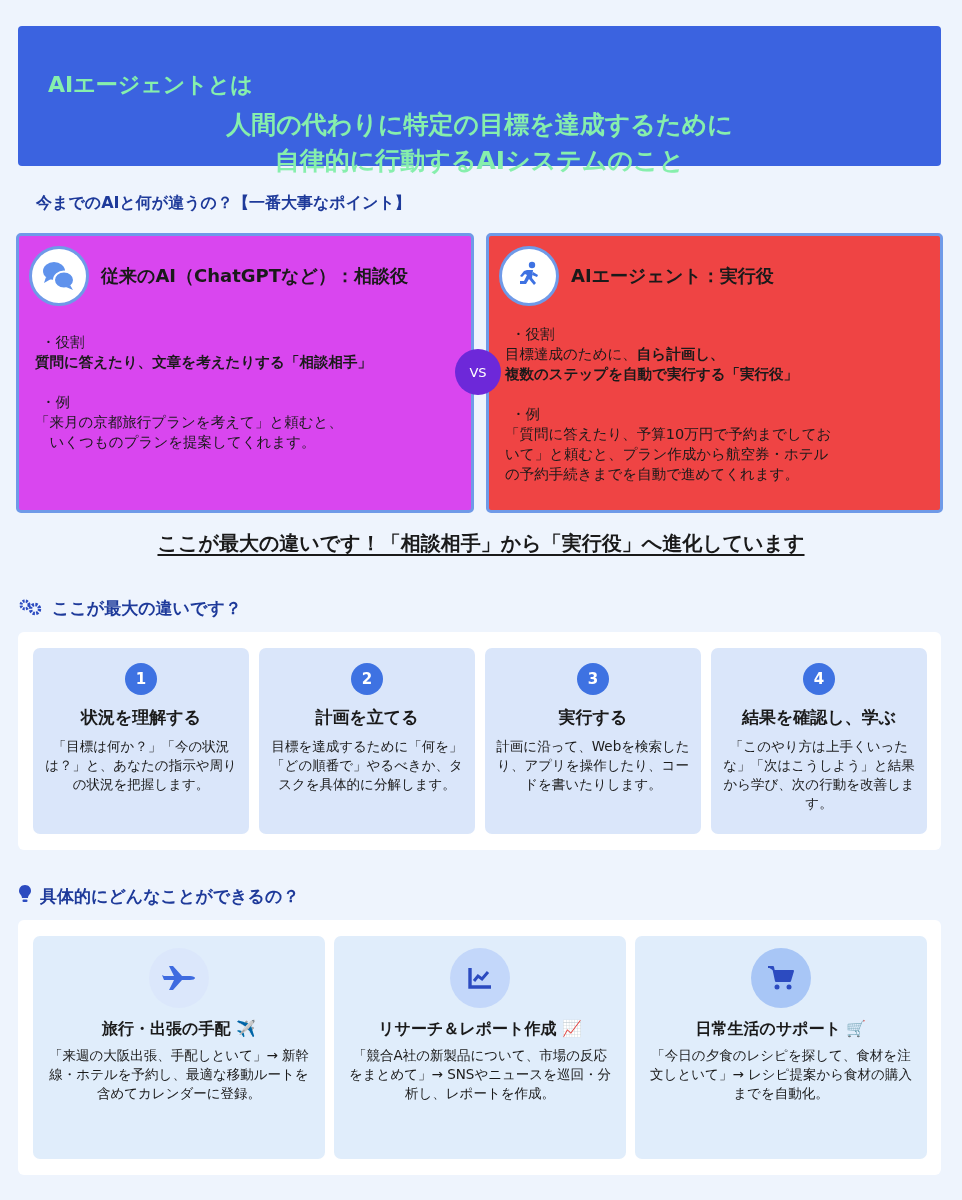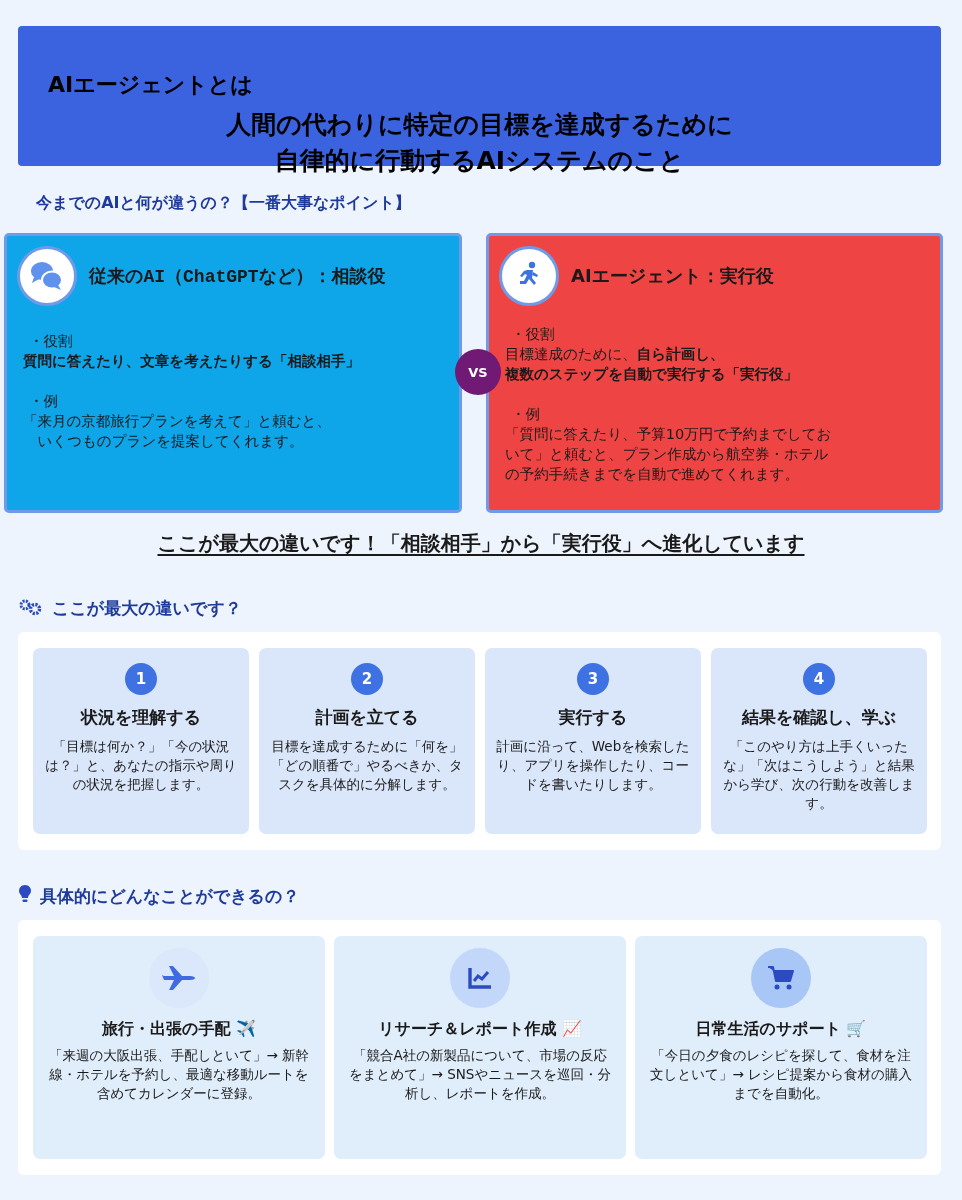--- a/index.html
+++ b/index.html
@@ -1,37 +1,37 @@
 <!DOCTYPE html>
 <html><head>
 <meta charset="utf-8">
 <style>
   * { box-sizing: border-box; margin: 0; padding: 0; }
   html, body { width: 962px; height: 1200px; background: #eef4fd; overflow: hidden; }
   body { font-family: "DejaVu Sans", "Liberation Sans", sans-serif; color: #1a1a1a; position: relative; }
 
-  .hero { position: absolute; left: 18px; top: 26px; width: 923px; height: 140px; background: #3b63e0; border-radius: 4px; color: #000000; }
+  .hero { position: absolute; left: 18px; top: 26px; width: 923px; height: 140px; background: #3b63e0; border-radius: 4px; color: #86efac; }
   .hero .kicker { position: absolute; left: 30px; top: 44px; font-size: 22px; font-weight: bold; }
   .hero .line { position: absolute; left: 0; width: 100%; text-align: center; font-size: 25px; font-weight: bold; text-underline-offset: 5px; }
   .hero .l1 { top: 82px; }
   .hero .l2 { top: 118px; }
 
   .section-q { position: absolute; left: 36px; top: 193px; font-size: 16px; font-weight: bold; color: #1e3a9a; }
 
   .cmp-card { position: absolute; top: 233px; height: 280px; border: 3px solid #6f9ae8; border-radius: 5px; }
-  .cmp-left { left: 4px; width: 458px; background: #0ea5e9; font-family: Liberation Mono, monospace; }
+  .cmp-left { left: 16px; width: 458px; background: #d946ef; }
   .cmp-right { left: 486px; width: 457px; background: #ef4444; }
   .cmp-icon { position: absolute; left: 10px; top: 10px; width: 60px; height: 60px; border-radius: 50%; background: #fff; border: 3px solid #6f9ae8; display: flex; align-items: center; justify-content: center; }
   .cmp-title { position: absolute; left: 82px; top: 28px; font-size: 18px; font-weight: bold; }
   .cmp-body { position: absolute; left: 16px; top: 96px; right: 12px; font-size: 14.5px; line-height: 20px; }
   .cmp-body .lbl { padding-left: 6px; }
   .cmp-body .bold { font-weight: bold; }
   .cmp-body .gap { height: 20px; }
 
-  .vs { position: absolute; left: 455px; top: 349px; width: 46px; height: 46px; border-radius: 50%; background: #701a75; color: #fff; font-weight: bold; font-size: 13px; display: flex; align-items: center; justify-content: center; z-index: 3; }
+  .vs { position: absolute; left: 455px; top: 349px; width: 46px; height: 46px; border-radius: 50%; background: #6d28d9; color: #fff; font-weight: normal; font-size: 13px; display: flex; align-items: center; justify-content: center; z-index: 3; }
 
   .highlight { position: absolute; left: 0; width: 962px; top: 530px; text-align: center; font-size: 20px; font-weight: bold; text-decoration: underline; text-underline-offset: 4px; }
 
   .sec-title { position: absolute; left: 18px; font-size: 17px; font-weight: bold; color: #1e3a9a; display: flex; align-items: center; gap: 8px; }
 
   .panel { position: absolute; left: 18px; width: 923px; background: #fff; border-radius: 6px; }
   .steps { top: 632px; height: 218px; }
   .step { position: absolute; top: 16px; width: 216px; height: 186px; background: #dae6fa; border-radius: 7px; text-align: center; }
   .step .num { width: 32px; height: 32px; border-radius: 50%; background: #3e72e2; color: #fff; font-weight: bold; font-size: 15px; display: flex; align-items: center; justify-content: center; margin: 15px auto 0; }
   .step .t { font-size: 17px; font-weight: bold; margin-top: 11px; }

